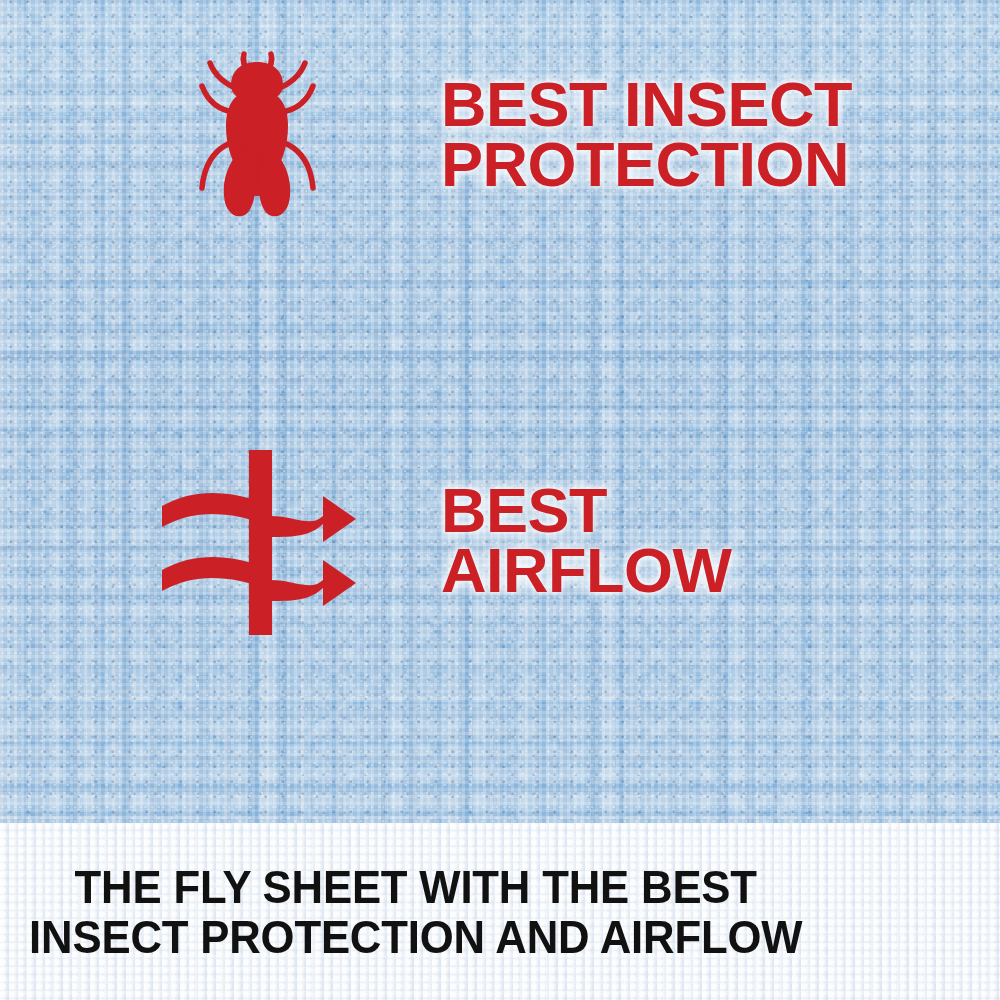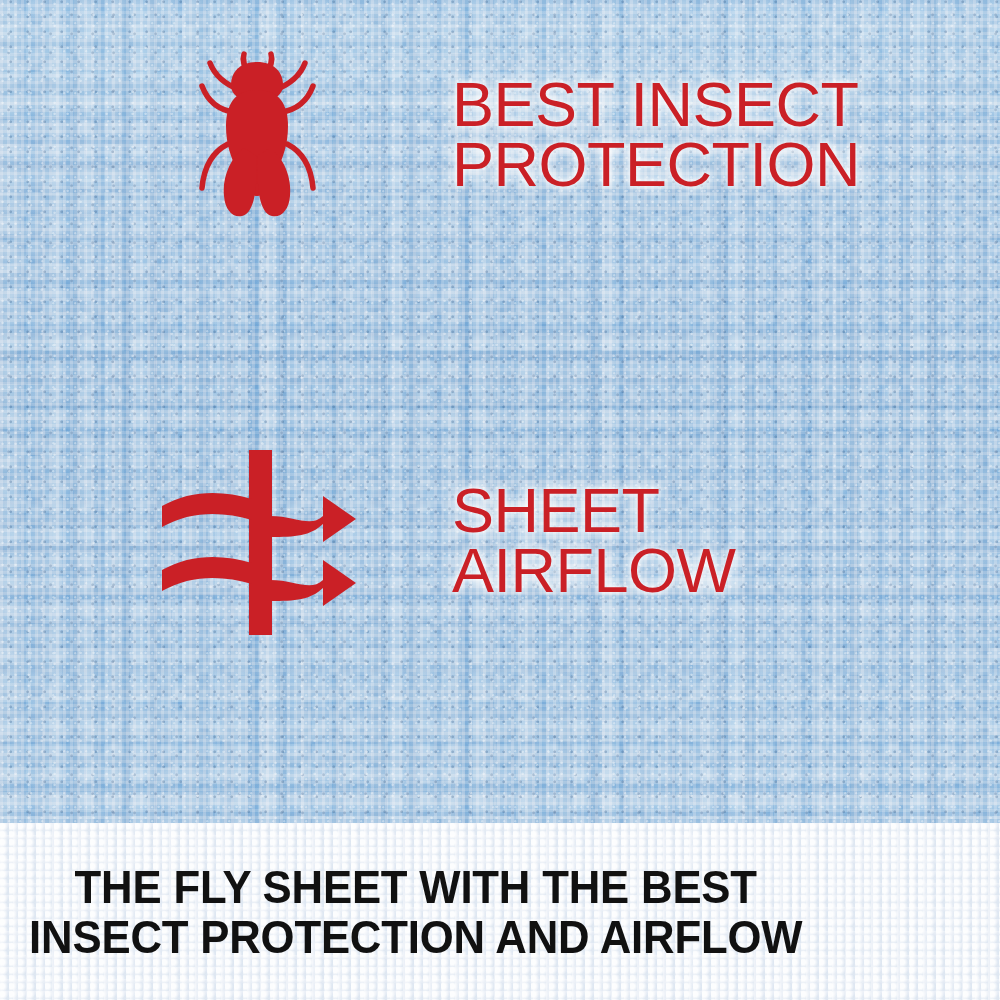--- a/index.html
+++ b/index.html
@@ -73,25 +73,24 @@
     width: 100%;
   }
   .feature-icon {
     position: absolute;
     display: flex;
     align-items: center;
     justify-content: center;
   }
   .feature-text {
     position: absolute;
-    font-weight: normal;
+    font-weight: bold;
     line-height: 0.96;
     letter-spacing: -0.5px;
     white-space: pre-line;
-    padding-left: 11px;
   }
   .txt-red {
     color: #ca2026;
     text-shadow:
       0 0 6px rgba(255,255,255,0.95),
       0 0 12px rgba(255,255,255,0.85),
       0 0 18px rgba(255,255,255,0.6);
   }
   .txt-navy {
     color: #1d4672;
@@ -220,21 +219,21 @@
 
           <path d="M110 130
                    C136 130 150 142 163 130
                    L163 110
                    L196 133
                    L163 156
                    L163 138
                    C150 150 136 151 110 151 Z" fill="#ca2026"></path>
         </svg>
       </div>
-      <div class="feature-text txt-red" id="text-airflow">SHEET
+      <div class="feature-text txt-red" id="text-airflow">BEST
 AIRFLOW</div>
     </div>
 
     <div class="feature-row" id="row-uv">
       <div class="feature-icon" id="icon-uv">
         <svg viewBox="0 0 212 212" width="215" height="212" aria-hidden="true">
 
           <polygon fill="#1d4672" points="
             106,2 120.1,35.4 149.8,14.4 149.3,50.7 184.2,40.4 169.1,73.4 205.3,76.2
             180.9,103.1 210,124.9 175.4,136.1 192.4,168.2 156.2,166.6 159.1,202.8

